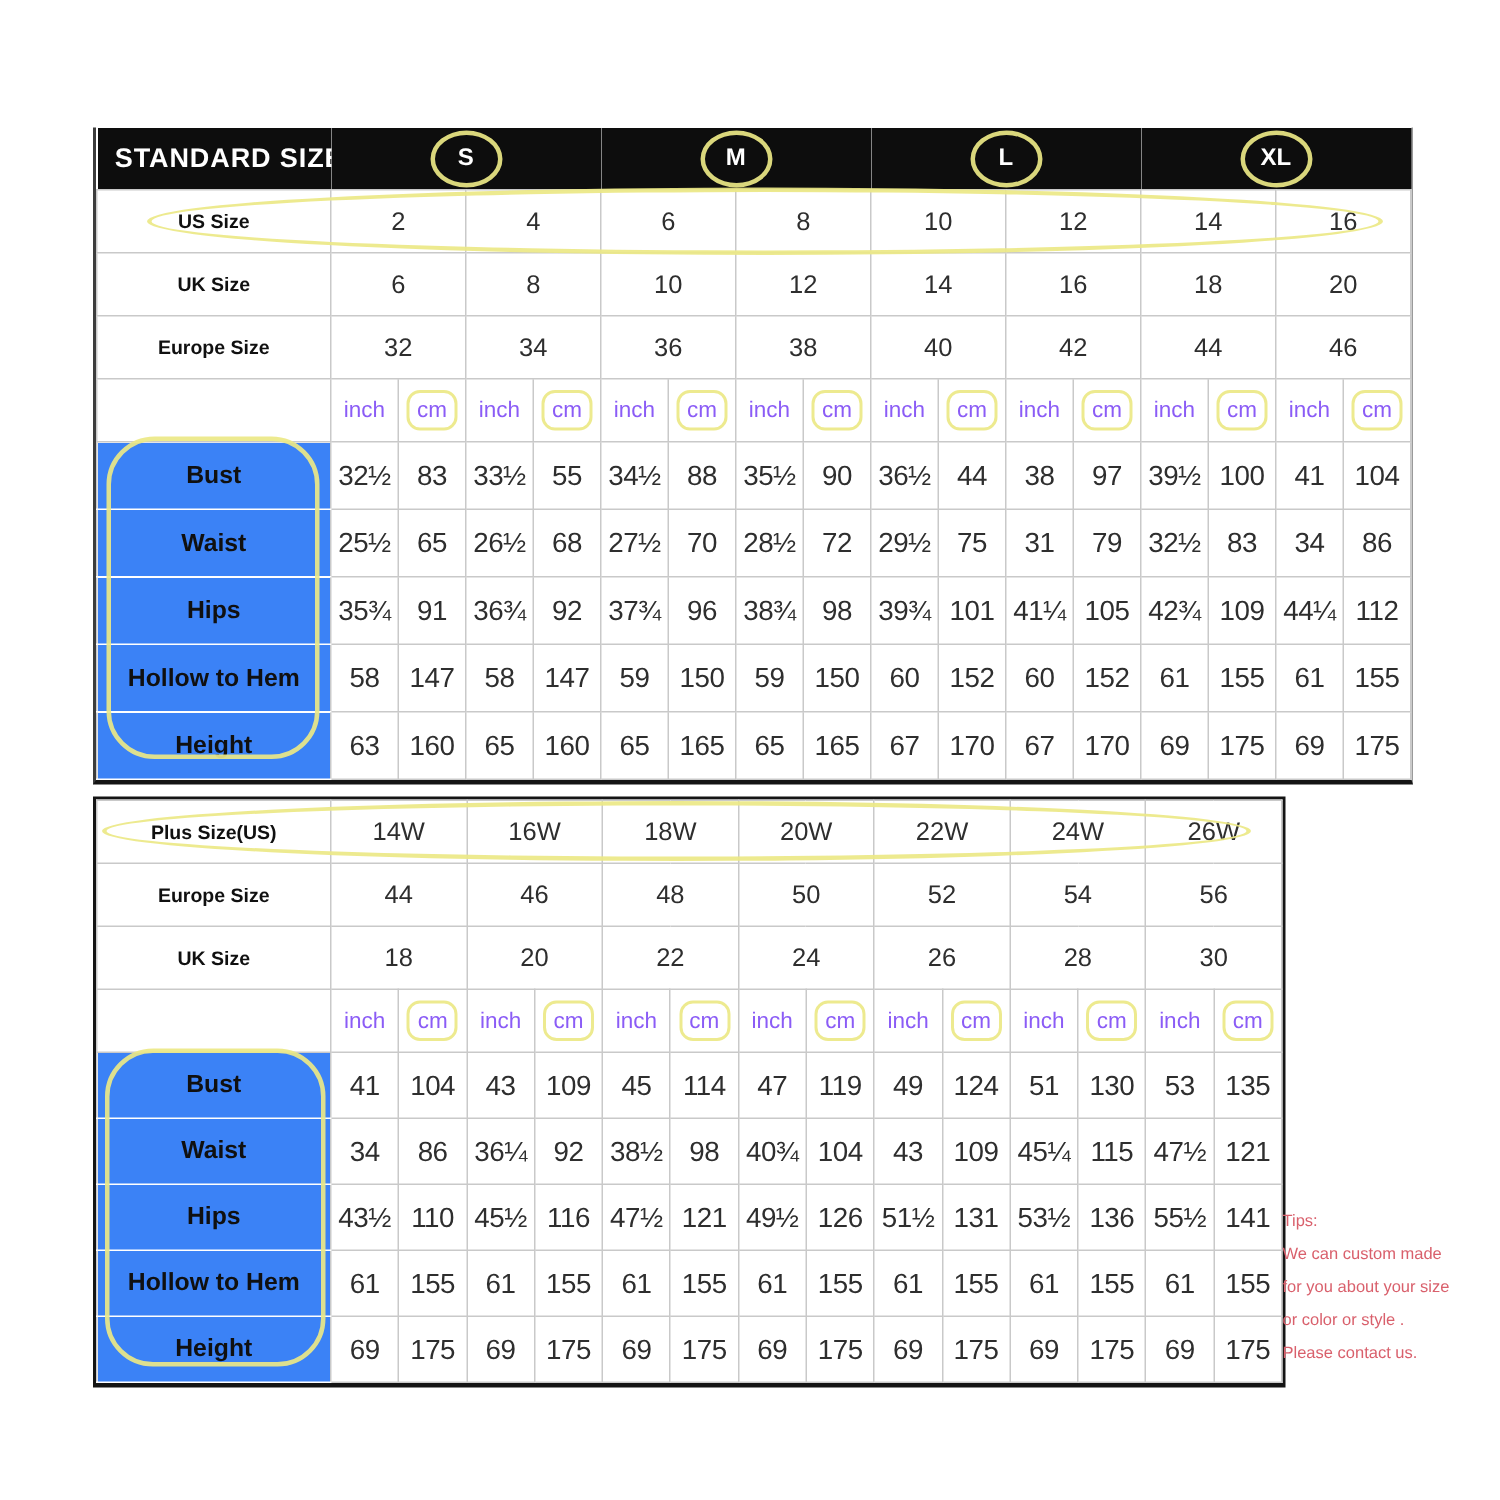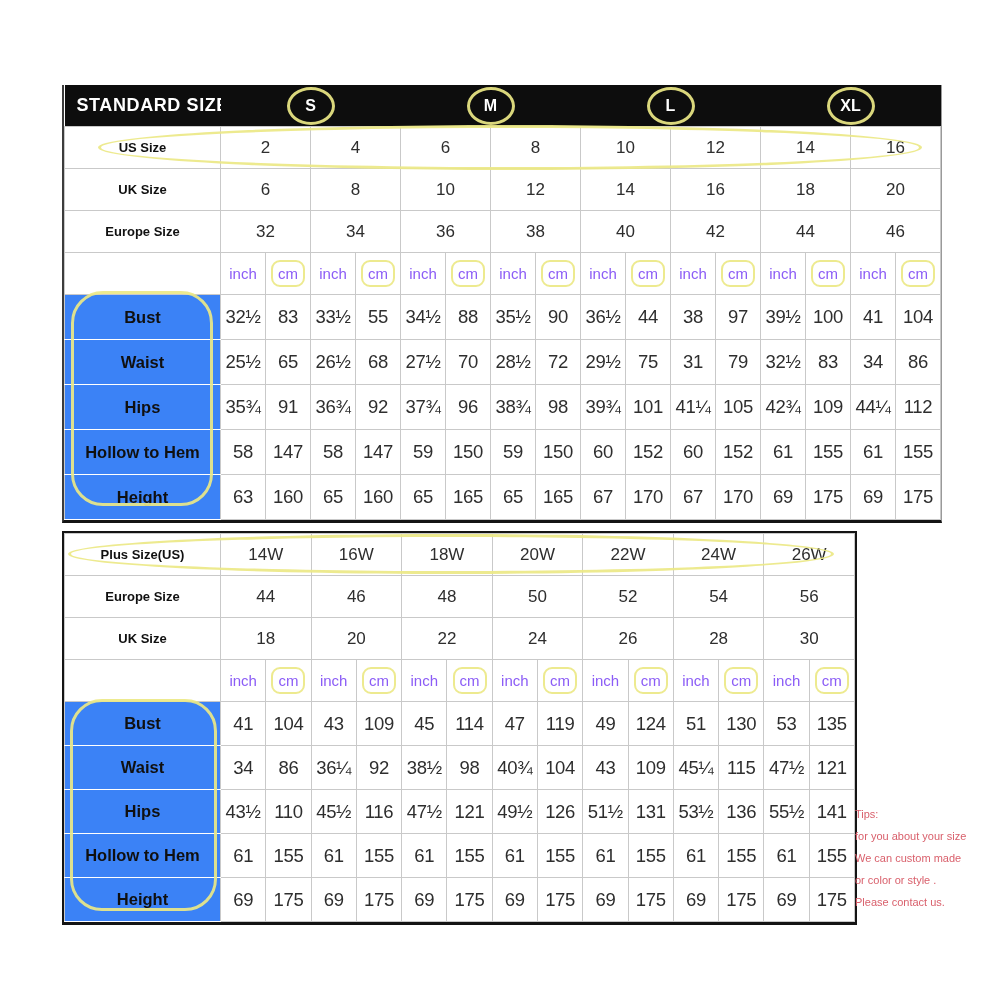--- a/index.html
+++ b/index.html
@@ -413,20 +413,20 @@
           </tr>
         </tbody>
       </table>
     <div class="anno" id="plus-oval"></div>
     <div class="anno rect" id="plus-label-rect"></div>
   </div>
 
   <div id="tips" style="color: rgb(217, 96, 108);">
     <div>Tips:</div>
     <div id="tips-lines">
+        <div>We can custom made</div>
         <div>for you about your size</div>
-        <div>We can custom made</div>
         <div>or color or style .</div>
         <div>Please contact us.</div>
       </div>
   </div>
 
 </div>
 
 </body></html>

